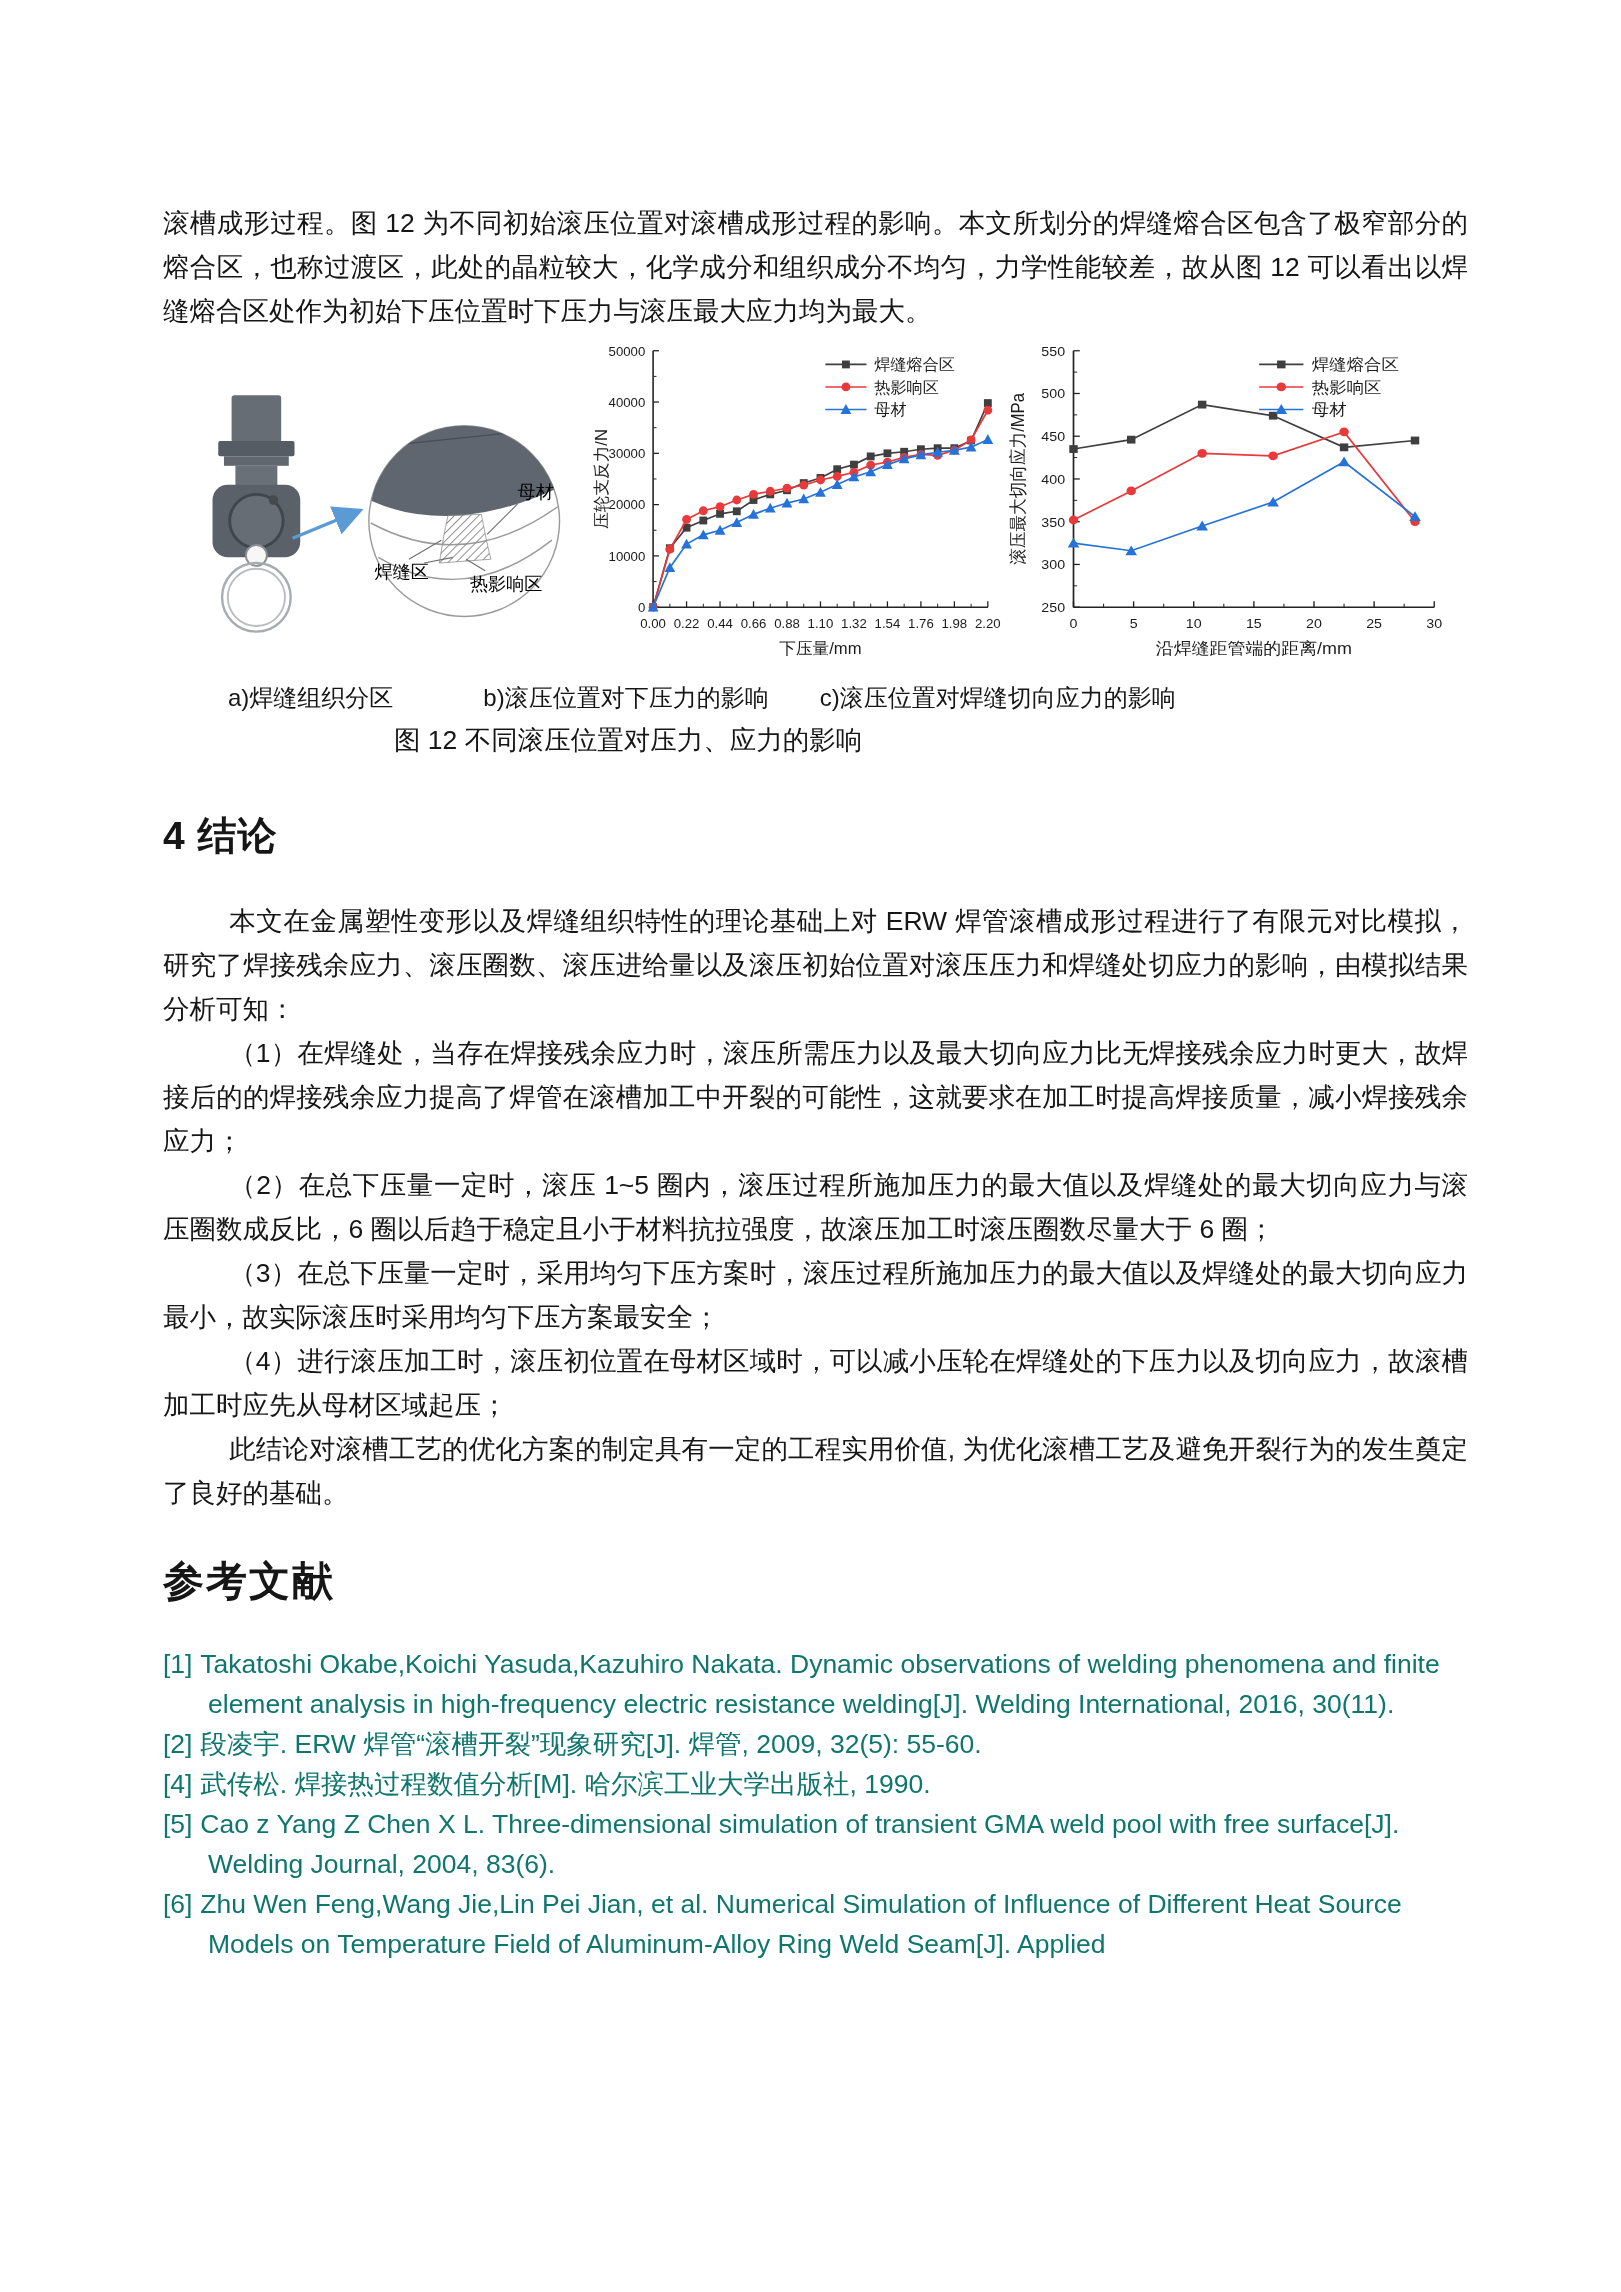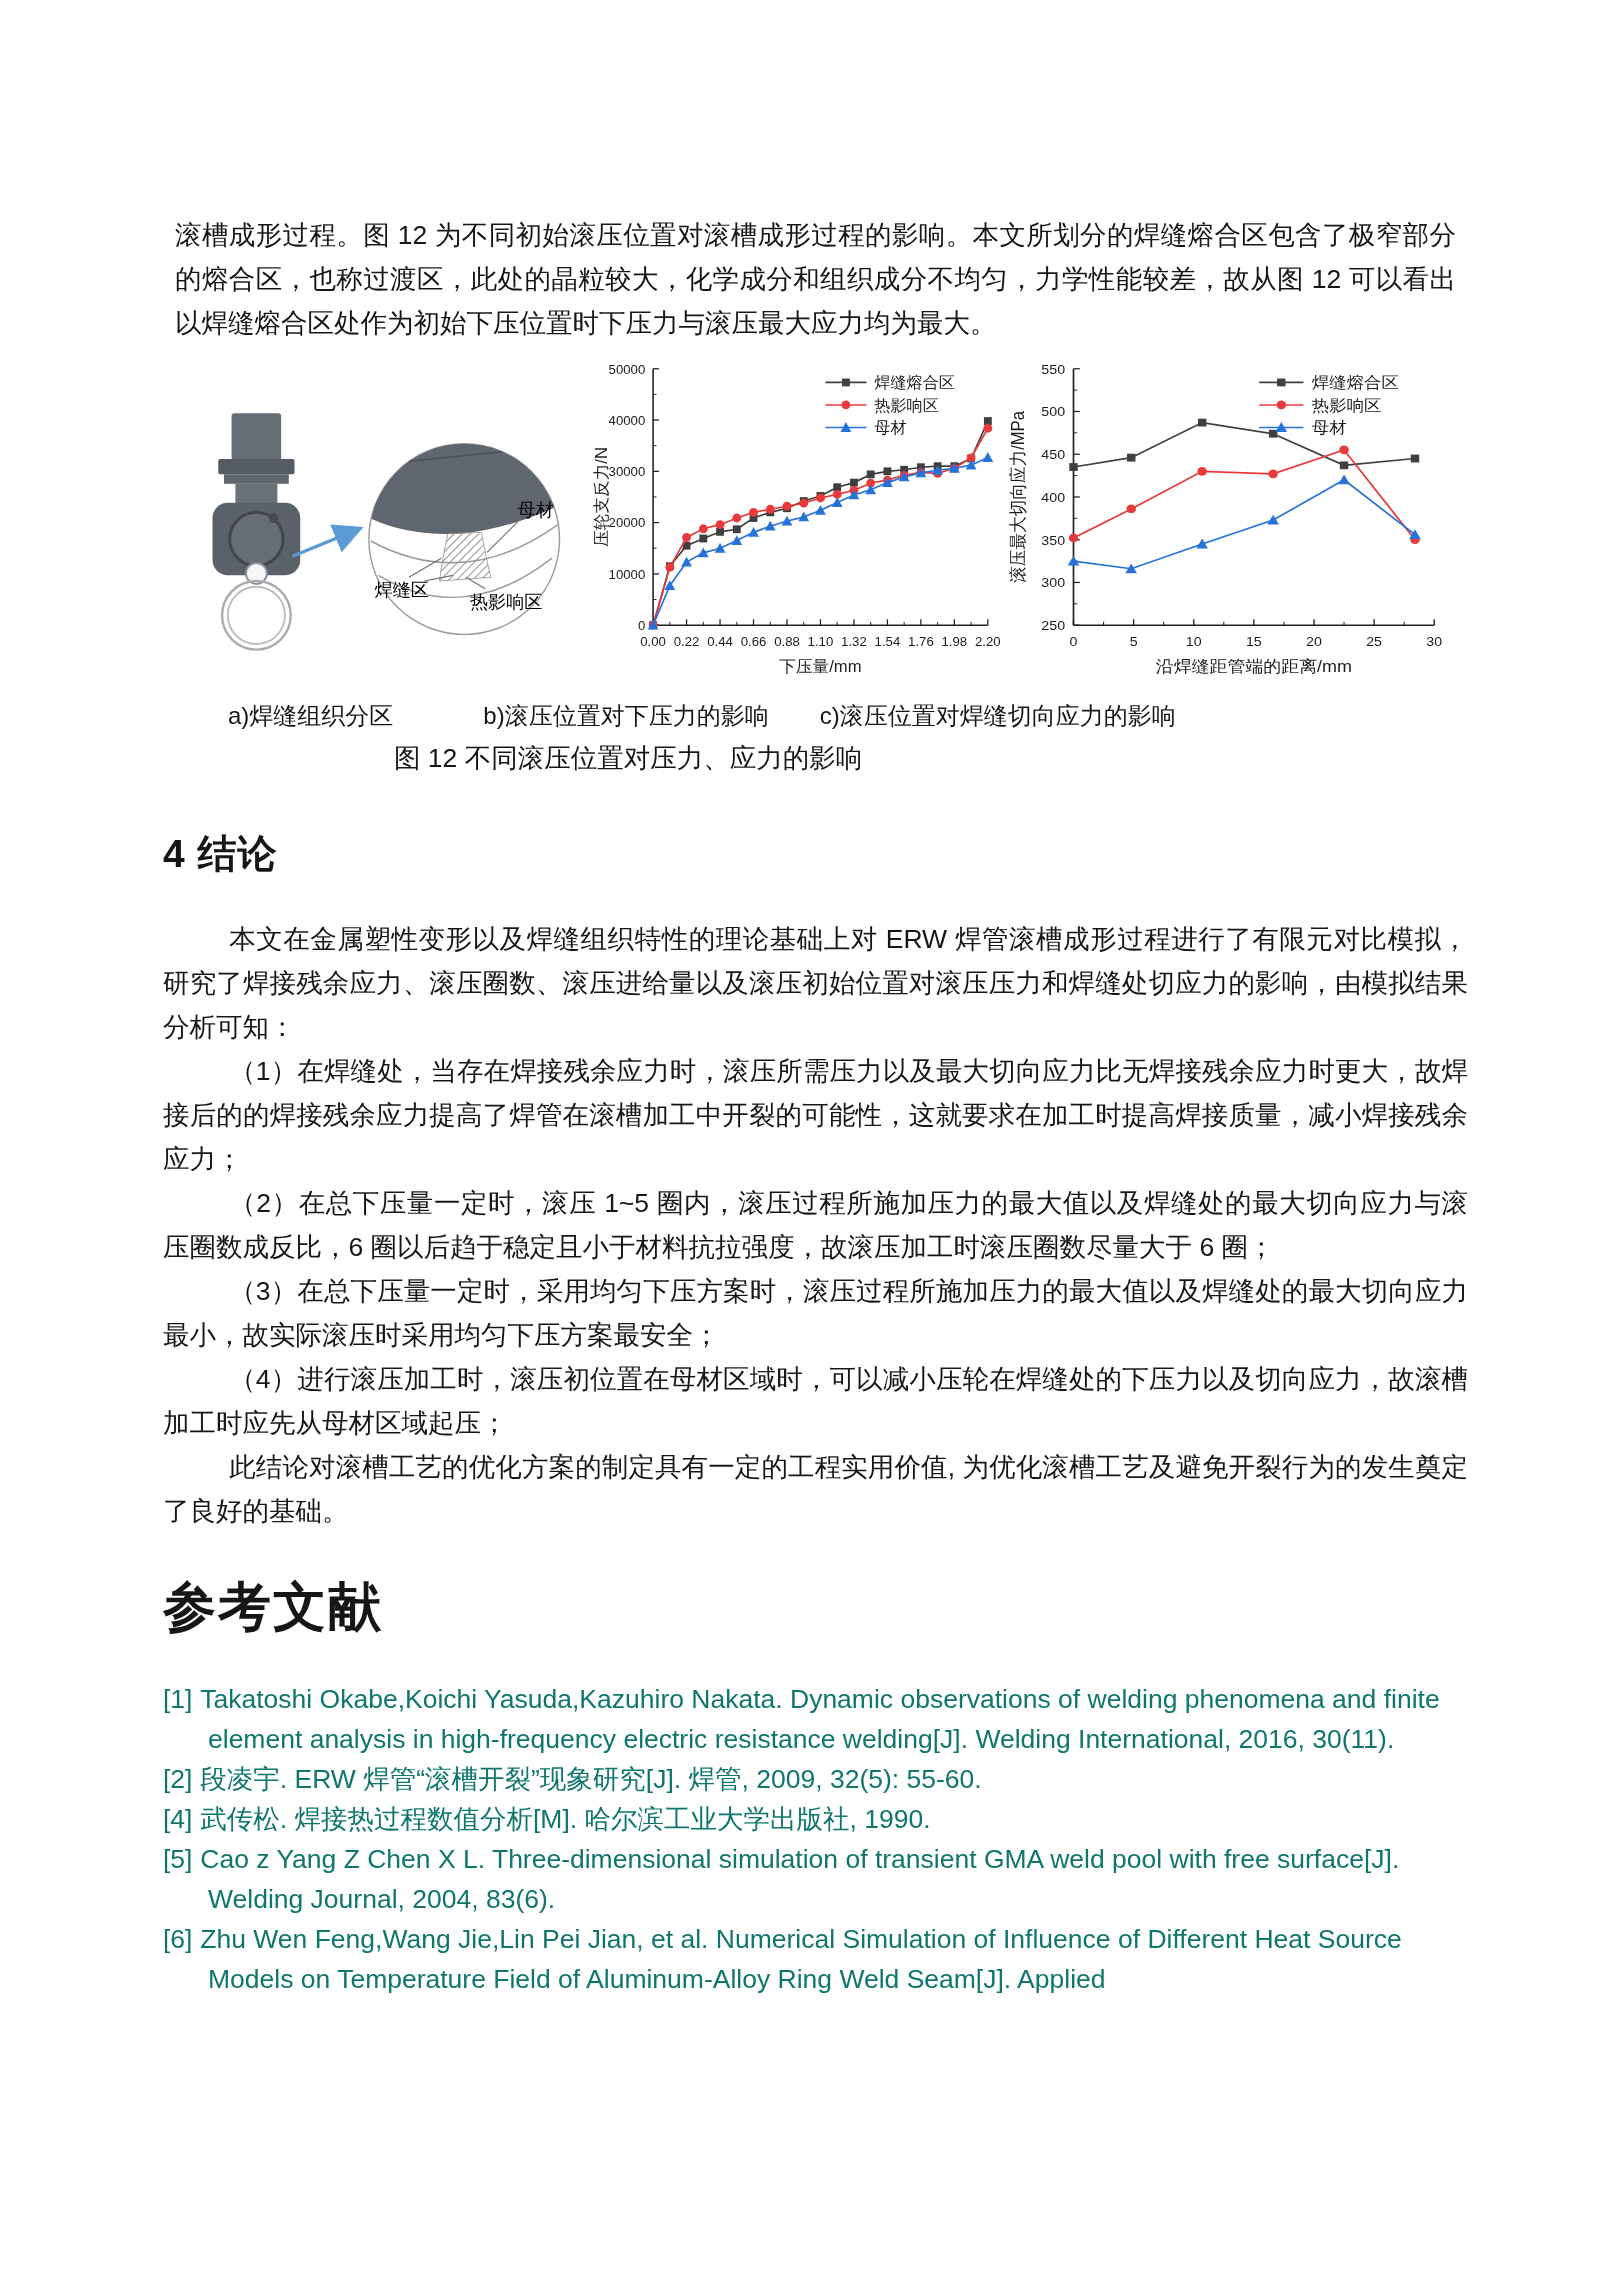--- a/index.html
+++ b/index.html
@@ -4,42 +4,42 @@
 <style>
   html,body{margin:0;padding:0;background:#ececec;}
   .page{
     width:1621px;height:2293px;background:#ffffff;margin:0 auto;position:relative;
     box-sizing:border-box;padding:201px 153px 0 163px;
     font-family:"Liberation Sans","DejaVu Sans",sans-serif;color:#161616;
     outline:1px solid #d8d8d8;overflow:hidden;
   }
   .body-par{
     font-size:26.5px;line-height:44px;text-align:justify;text-justify:inter-character;
-    margin:12px;
+    margin:0;
   }
   .figure-row{display:flex;align-items:flex-start;margin-top:5.9px;height:325px;}
   .panel-a{width:427px;flex:none;}
   .panel-a svg{display:block;margin-top:41px;}
   .panel-b{width:416px;flex:none;}
   .panel-c{width:453px;flex:none;}
   .chart-svg{display:block;overflow:visible;}
   .chart-svg text{font-family:"Liberation Sans","DejaVu Sans",sans-serif;fill:#1c1c1c;}
   .subcaps{margin-top:18px;font-size:24px;white-space:nowrap;}
   .subcaps .sc{display:inline-block;}
   .sc-a{margin-left:65px;}
   .sc-b{margin-left:90px;}
   .sc-c{margin-left:51px;}
   .main-caption{margin-top:7.8px;padding-left:231px;font-size:26.5px;}
   .h-conclusion{margin:51px 0 0 0;font-size:39px;font-weight:600;letter-spacing:1px;}
   .conclusion-block{margin-top:36px;}
   .conclusion-block p{
     margin:0;font-size:26.5px;line-height:44px;text-align:justify;text-justify:inter-character;
     text-indent:2.5em;
   }
-  .h-refs{margin:39px 0 0 0;font-size:53px;font-weight:700;letter-spacing:2px;}
+  .h-refs{margin:39px 0 0 0;font-size:41px;font-weight:700;letter-spacing:2px;}
   .refs{margin:35px 0 0 0;padding:0;list-style:none;font-size:26.5px;line-height:40px;color:#0f766e;font-weight:400;}
   .refs li{padding-left:45px;text-indent:-45px;margin:0;}
   .refs .ref-num{margin-right:7.8px;}
 </style>
 </head>
 <body>
 
 <div class="page">
 
   <p class="body-par">滚槽成形过程。图 12 为不同初始滚压位置对滚槽成形过程的影响。本文所划分的焊缝熔合区包含了极窄部分的熔合区，也称过渡区，此处的晶粒较大，化学成分和组织成分不均匀，力学性能较差，故从图 12 可以看出以焊缝熔合区处作为初始下压位置时下压力与滚压最大应力均为最大。</p>

